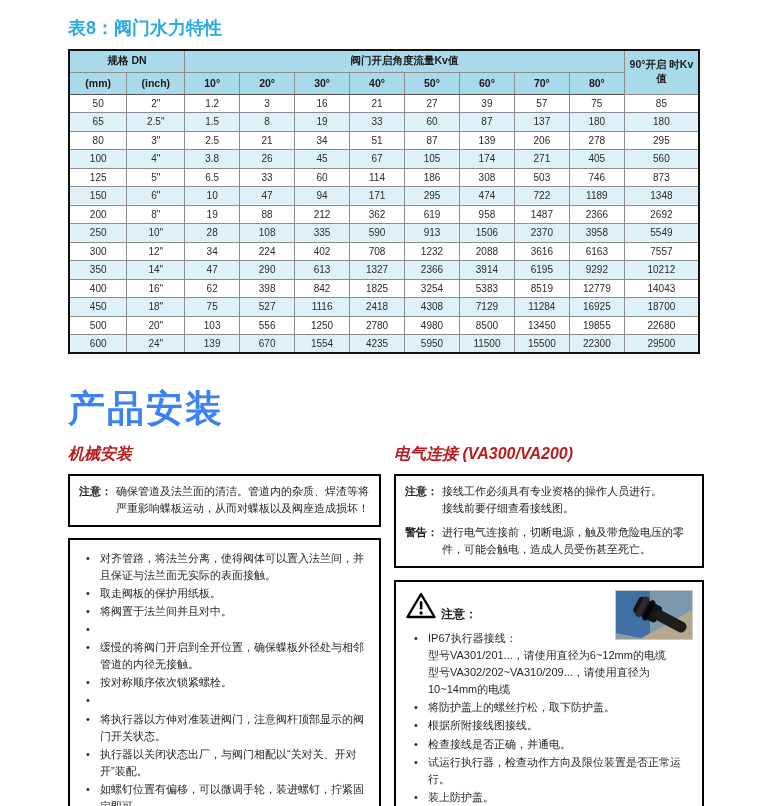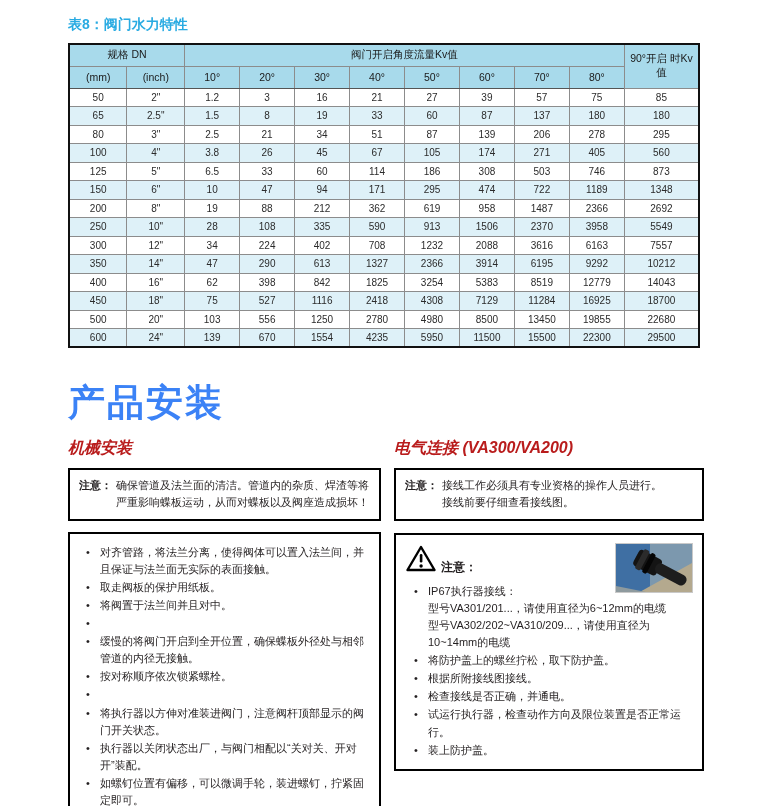--- a/index.html
+++ b/index.html
@@ -8,41 +8,41 @@
     background: #ffffff;
     font-family: "Liberation Sans", "DejaVu Sans", sans-serif;
     color: #231f20;
     overflow: hidden;
   }
   .page { padding: 14px 66px 0 68px; }
 
   
   .table-title {
     color: #29abe2;
-    font-size: 14px;
+    font-size: 18px;
     font-weight: bold;
     margin: 2px 0 9px 0;
   }
   table.kv {
     border-collapse: collapse;
     width: 632px;
     border: 2px solid #111;
     table-layout: fixed;
   }
   table.kv th, table.kv td {
     border: 1px solid #8c8c8c;
     text-align: center;
     vertical-align: middle;
     font-size: 10px;
     padding: 1px 2px;
   }
   table.kv thead th {
     background: #a8daeb;
     color: #1a1a1a;
-    font-weight: normal;
+    font-weight: bold;
     font-size: 10.5px;
     height: 22px;
     border-bottom: 1px solid #555;
   }
   table.kv thead tr:first-child th { border-bottom: 1px solid #8c8c8c; }
   table.kv tbody td { height: 18.5px; background: #ffffff; color: #2b2b2b; }
   table.kv tbody tr:nth-child(even) td { background: #def1f8; }
   col.c-mm { width: 9%; } col.c-inch { width: 9%; }
   col.c-deg { width: 8.55%; } col.c-90 { width: 11.6%; }
 
@@ -392,20 +392,24 @@
 
     <div class="col-right">
       <div class="sub-title">电气连接 (VA300/VA200)</div>
 
       <div class="note-box">
         <div class="note-entry">
           <span class="note-label">注意：</span>
           <span class="note-text">接线工作必须具有专业资格的操作人员进行。
 接线前要仔细查看接线图。</span>
         </div>
+        <div class="note-entry">
+          <span class="note-label">警告：</span>
+          <span class="note-text">进行电气连接前，切断电源，触及带危险电压的零件，可能会触电，造成人员受伤甚至死亡。</span>
+        </div>
       </div>
 
       <div class="caution-box">
         <div class="caution-head">
           <span class="tri">
             <svg width="30" height="27" viewBox="0 0 30 27">
               <polygon points="15,2 28.5,25 1.5,25" fill="#ffffff" stroke="#000000" stroke-width="2.4" stroke-linejoin="round"></polygon>
               <rect x="13.8" y="9" width="2.6" height="8.5" rx="1.2" fill="#000"></rect>
               <circle cx="15.1" cy="21" r="1.7" fill="#000"></circle>
             </svg>

